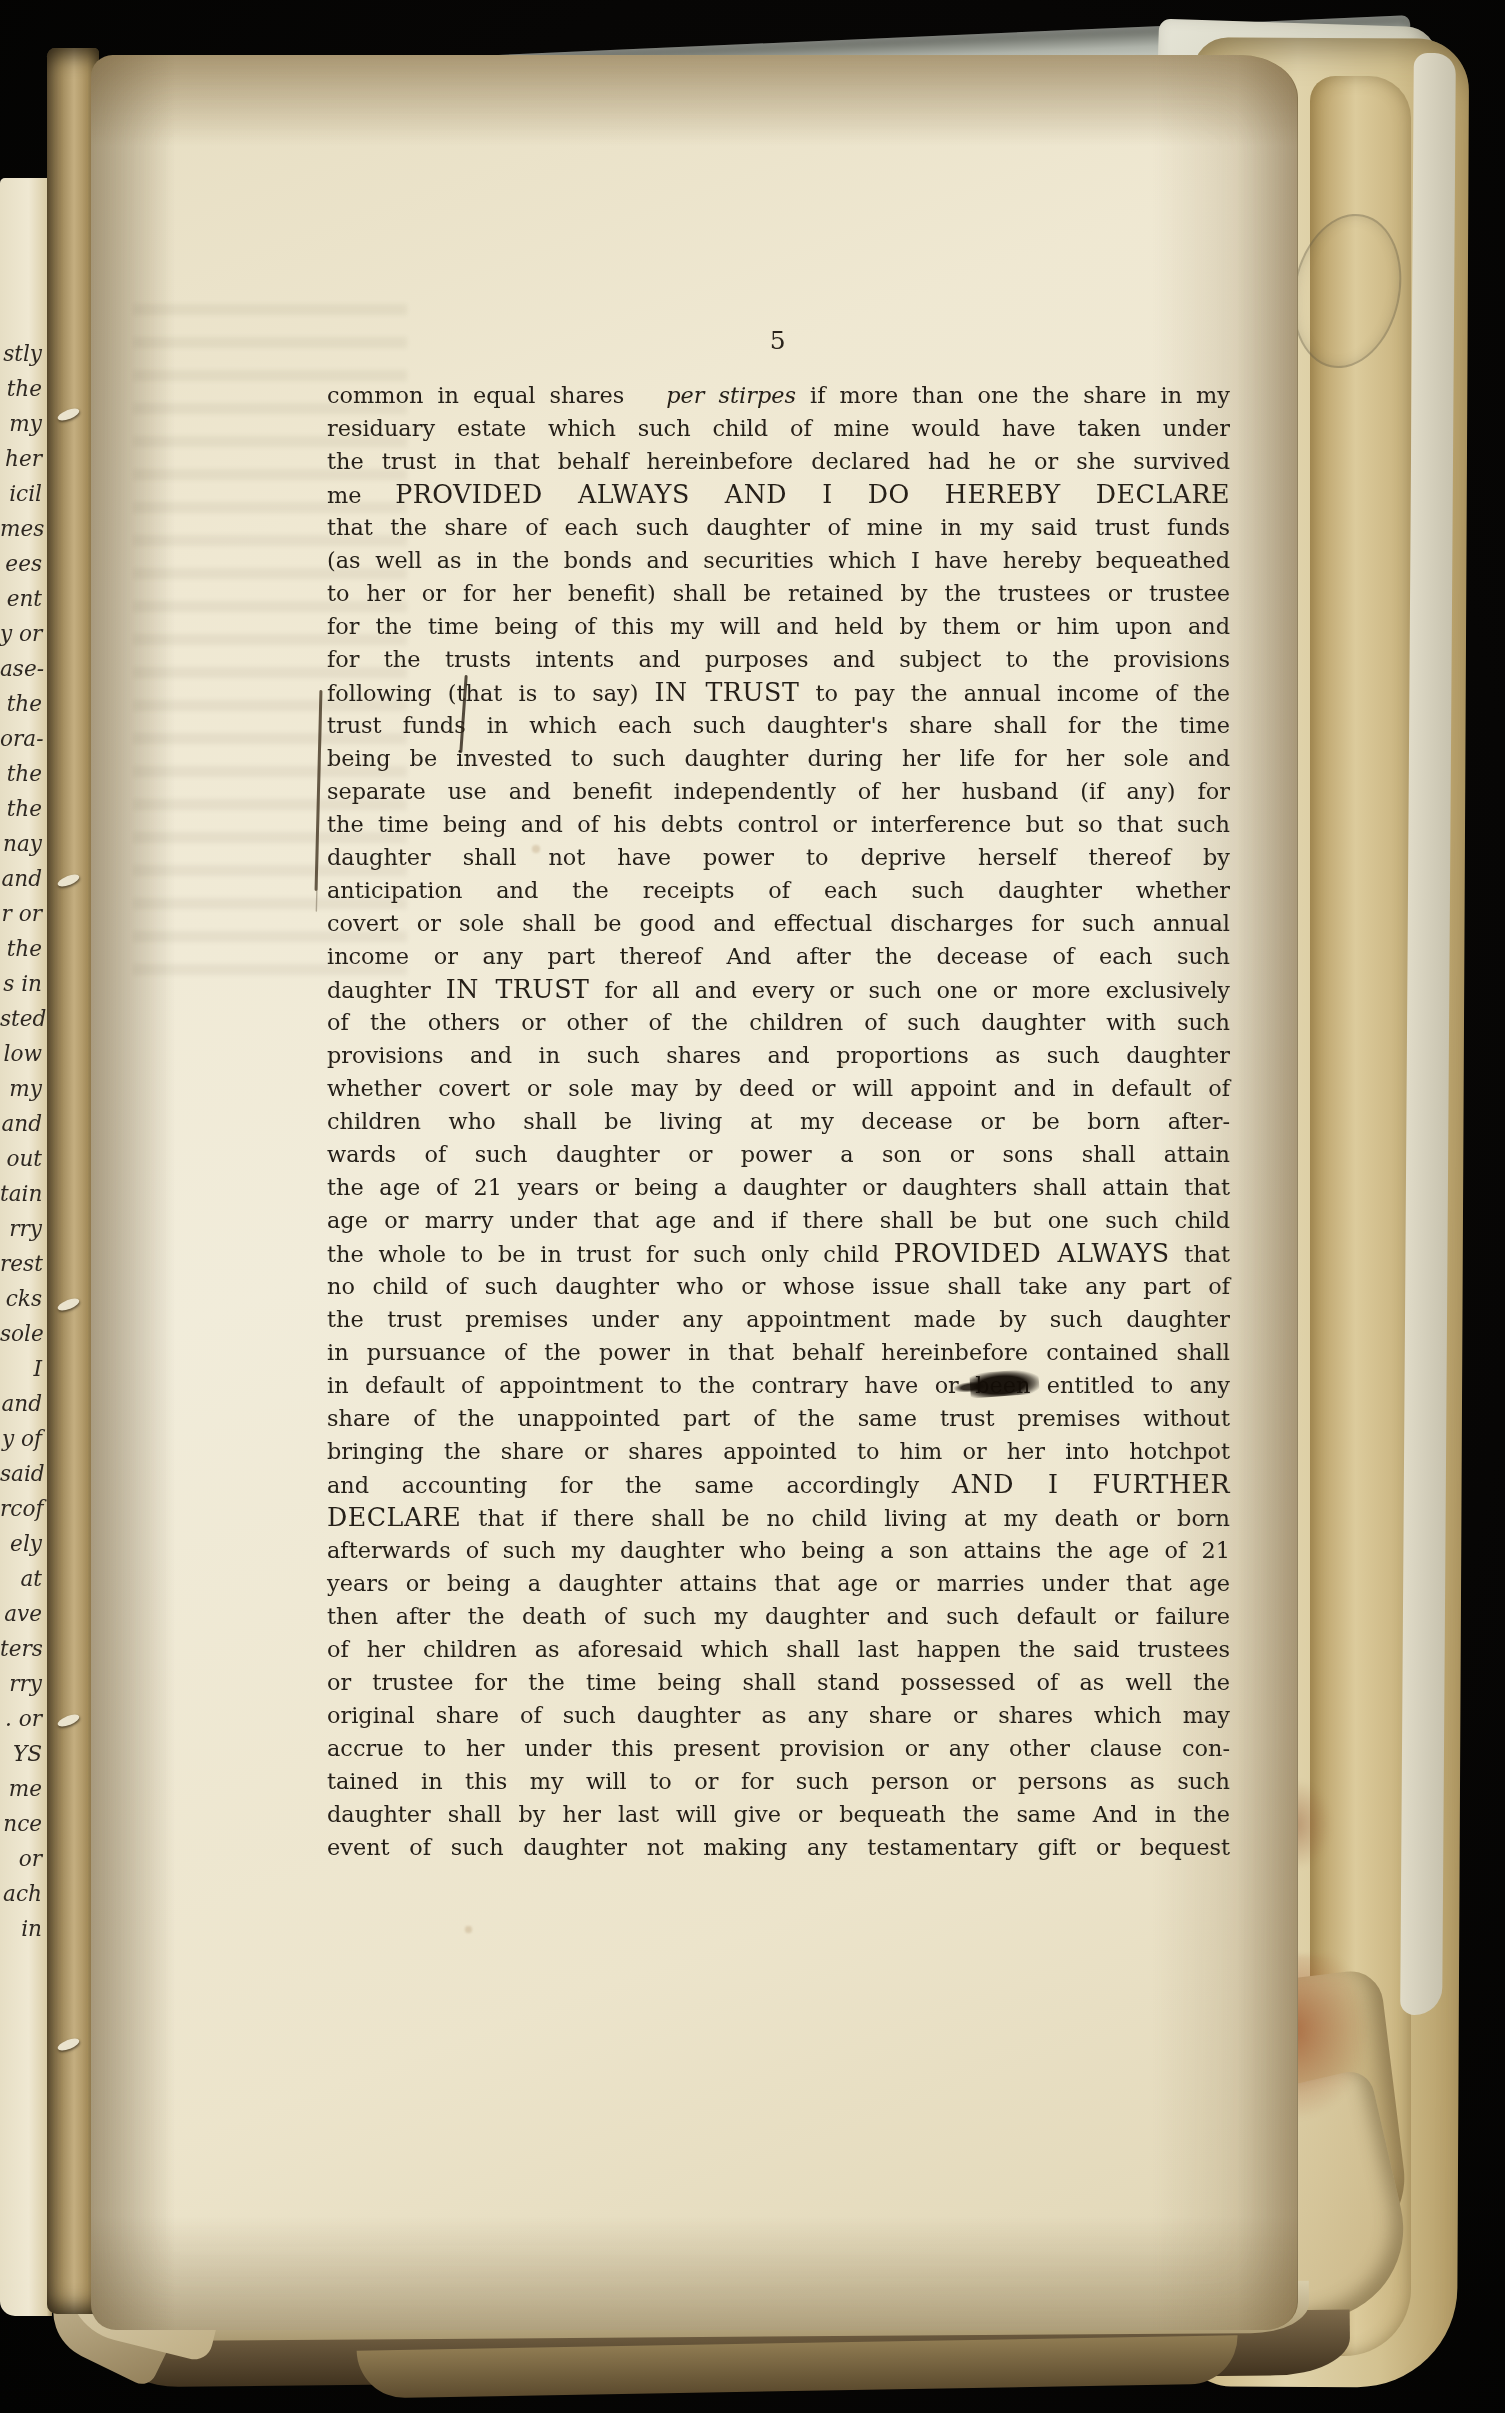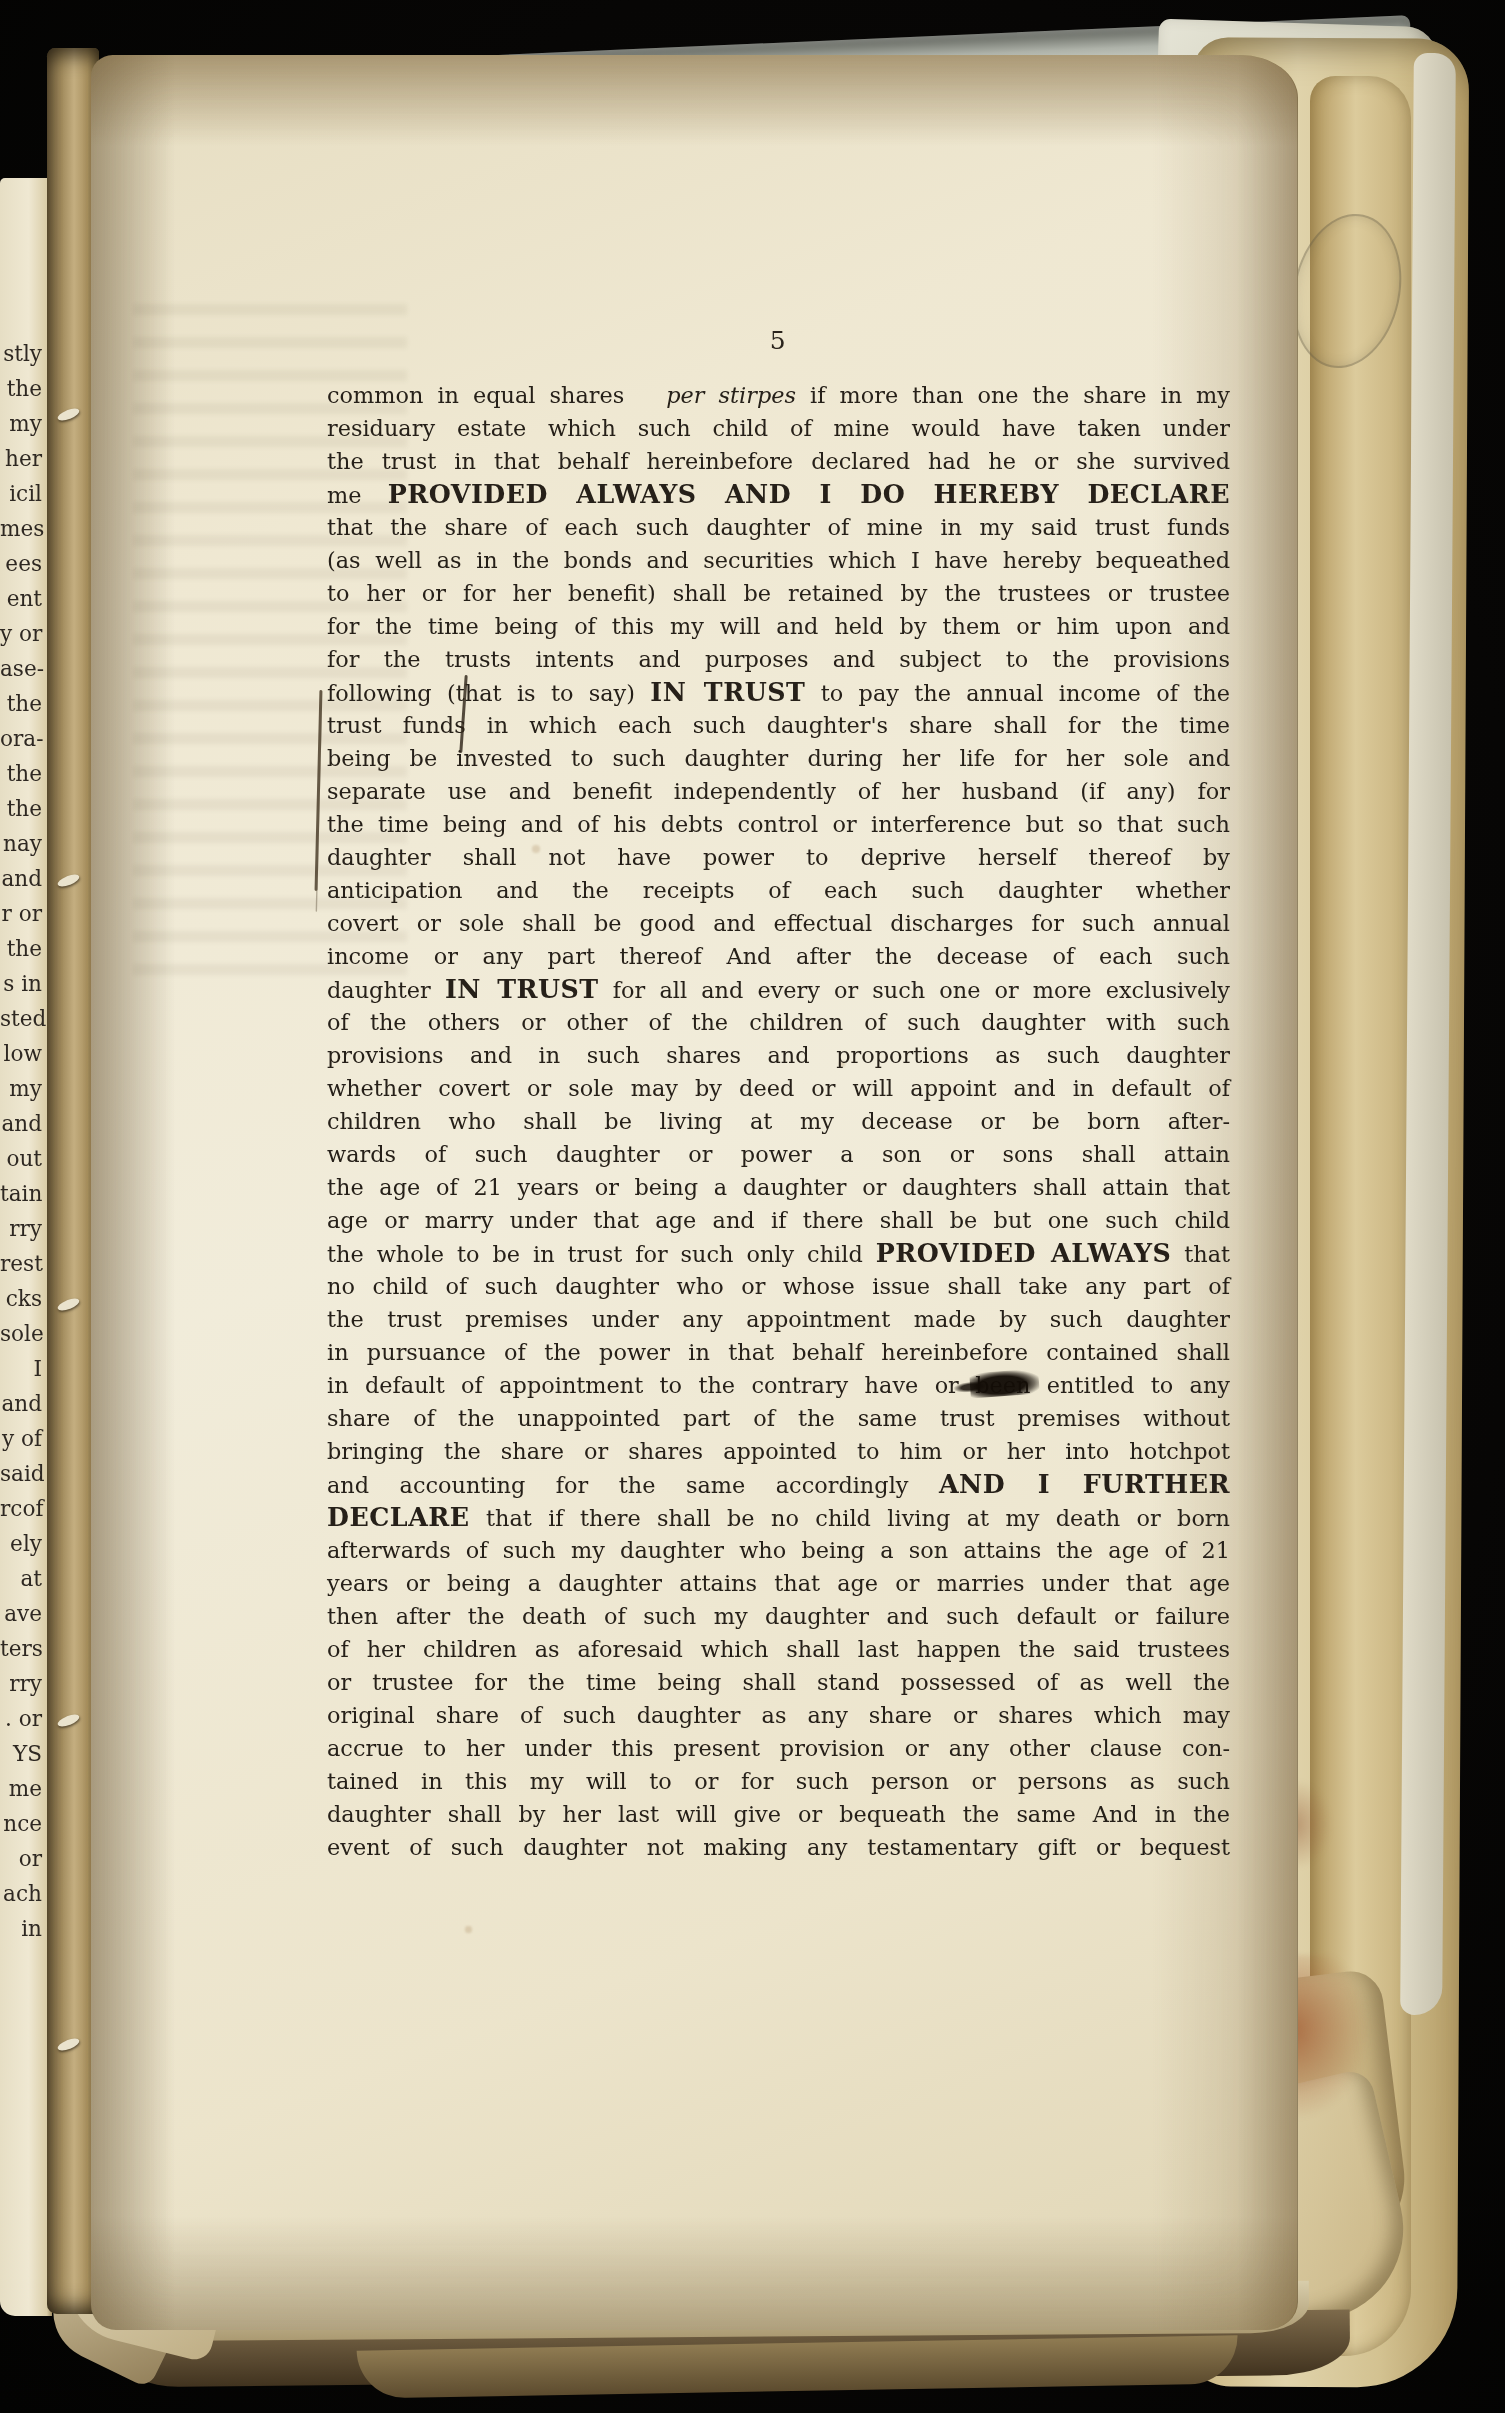--- a/index.html
+++ b/index.html
@@ -51,21 +51,21 @@
   .bottom-mid{left:357px;top:2343px;width:881px;height:48px;transform:rotate(-1deg);
     background:linear-gradient(#8f7b52,#5c4b2e);border-radius:0 0 50px 50px;}
   .torn-1{left:67px;top:2221px;width:158px;height:125px;transform:rotate(14deg);
     background:linear-gradient(135deg,#e2d8ba,#bfae85);border-radius:10px 53px 18.3px 62px;}
   .torn-2{left:50px;top:2275px;width:125px;height:91px;transform:rotate(26deg);
     background:linear-gradient(135deg,#cdbf9b,#93805a);border-radius:8.3px 42px 15px 50px;}
 
   
   .left-page{left:0;top:178px;width:52px;height:2138px;overflow:hidden;
     background:linear-gradient(to right,#e6dec4 0%,#efe8d2 55%,#dacda8 90%,#9f8d64 100%);
-    border-radius:5px 0 0 15px;}
+    border-radius:5px 0 0 15px;font-style:italic;}
   .frag-list{left:0;top:0;width:100%;padding:158px 10px 0 0;text-align:right;
     font-size:21.6px;line-height:35px;color:#2e2822;position:relative;}
   .frag{position:relative;white-space:nowrap;}
 
   
   .gutter{left:47px;top:48px;width:52px;height:2266px;
     background:linear-gradient(to right,#6e5c3c 0%,#a08a5c 28%,#c4ae80 52%,#a8905e 78%,#77643f 100%);
     border-radius:8.3px 5px 5px 10px;box-shadow:inset 0 15px 20px -8.3px rgba(30,24,12,.8), inset 0 -15px 20px -8.3px rgba(30,24,12,.8);}
   .stitch{left:10px;width:23px;height:9.1px;background:#eae3cd;border-radius:50%;
     transform:rotate(-22deg);box-shadow:0 1.7px 2.5px rgba(40,30,15,.65);}
@@ -85,21 +85,21 @@
     background:repeating-linear-gradient(to bottom, rgba(108,98,74,.10) 0 10.8px, rgba(108,98,74,0) 10.8px 33px);}
   .fox{border-radius:50%;filter:blur(0.8px);background:rgba(150,110,60,.22);}
   .page-number{left:236px;top:271px;width:903px;text-align:center;
     font-size:25px;color:#2a241d;letter-spacing:1.7px;}
   .text-block{left:236px;top:324px;width:903px;color:#262019;
     font-size:22.4px;line-height:33px;}
   .line{position:relative;display:block;height:33px;white-space:normal;
     text-align:justify;text-align-last:justify;}
   .seg{position:static;}
   .italic{font-style:italic;margin-left:28px;}
-  .caps{font-size:1.13em;letter-spacing:0.5px;font-weight:bold;}
+  .caps{font-size:1.13em;letter-spacing:0.5px;}
   .blot{position:relative;margin-top:31px;}
   .blot::before{content:'';position:absolute;left:-21.6px;top:10px;width:33px;height:10px;
     background:radial-gradient(ellipse, rgba(18,12,6,.85) 40%, rgba(18,12,6,0) 75%);transform:rotate(-6deg);}
   .blot::after{content:'';position:absolute;left:-10%;top:-0.8px;width:125%;height:25px;
     background:radial-gradient(ellipse at 45% 55%, rgba(18,12,6,.96) 45%, rgba(18,12,6,.55) 62%, rgba(18,12,6,0) 78%);
     transform:rotate(-4deg);}
   .margin-pen-line{left:226px;top:635px;width:2.5px;height:201px;transform:rotate(1.4deg);
     background:rgba(62,48,28,.78);border-radius:1.7px;box-shadow:0.8px 21.6px 0 -0.8px rgba(62,48,28,.35);}
   .pen-stroke{left:371px;top:620px;width:2.5px;height:78px;transform:rotate(4deg);
     background:rgba(48,38,26,.82);border-radius:1.7px;}

